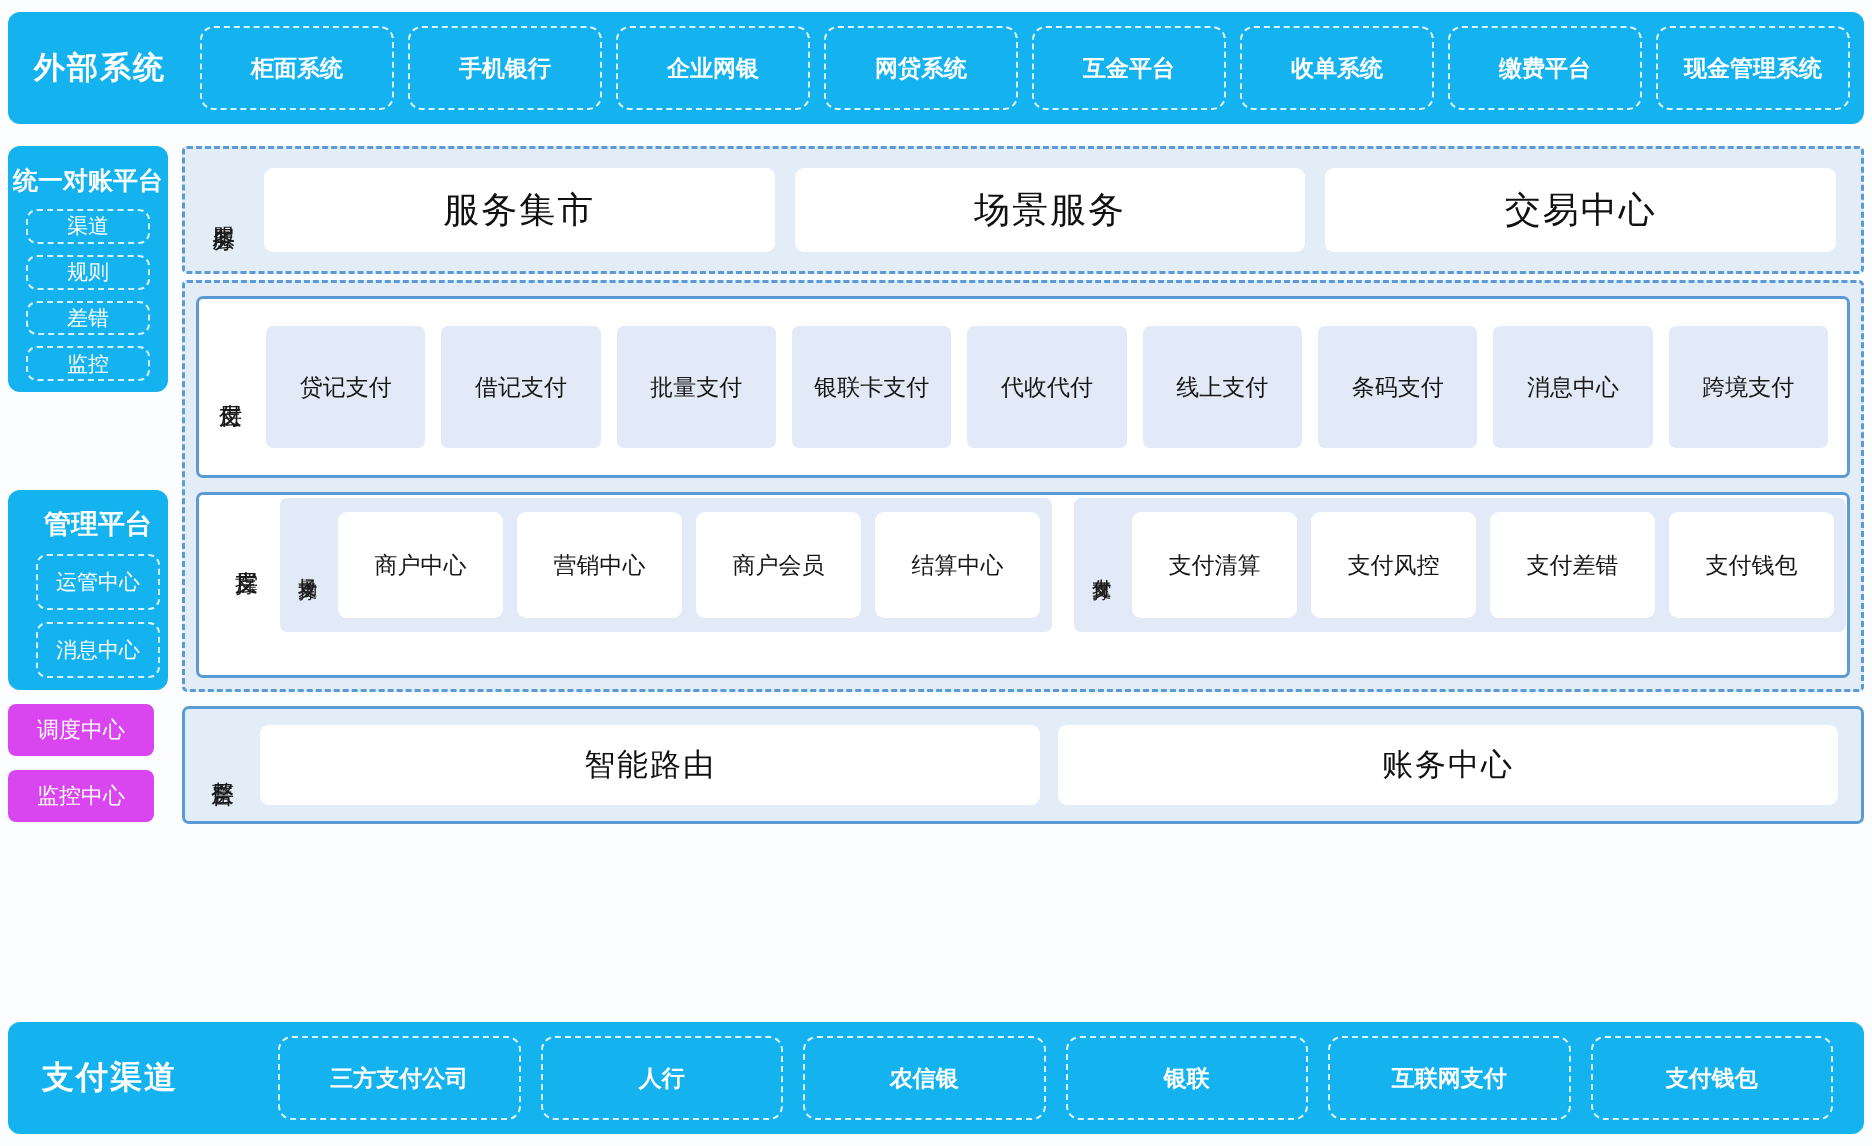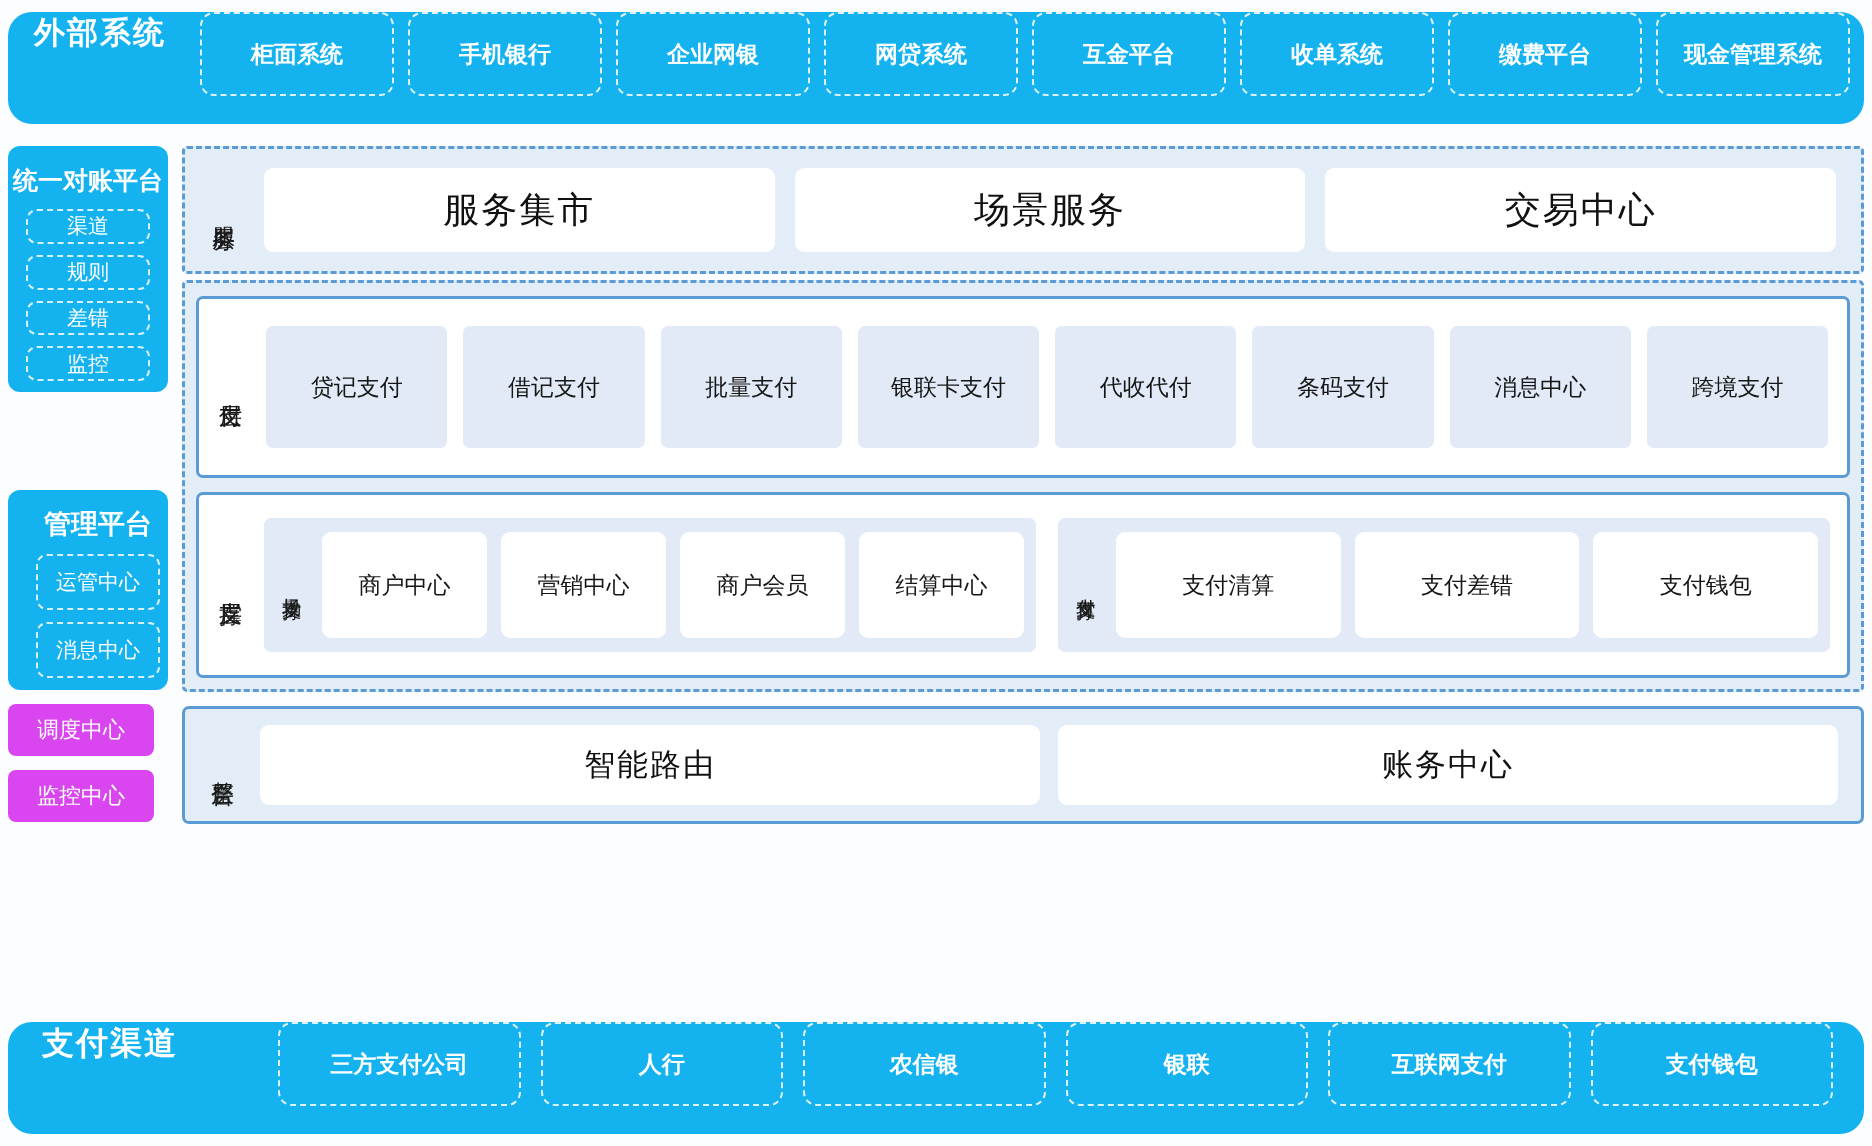--- a/index.html
+++ b/index.html
@@ -18,23 +18,23 @@
     background: #fbfdfe;
     box-sizing: border-box;
     padding: 0;
     overflow: hidden;
   }
 
   
   .cyan-bar {
     position: absolute;
     background: #14b3f0;
-    border-radius: 24px;
-    display: flex;
-    align-items: flex-start;
+    border-radius: 12px;
+    display: flex;
+    align-items: center;
     box-sizing: border-box;
   }
   .cyan-bar-title {
     color: #ffffff;
     font-size: 31px;
     font-weight: 700;
     letter-spacing: 2px;
     white-space: nowrap;
     flex: 0 0 auto;
   }
@@ -214,23 +214,23 @@
     font-size: 23px;
     color: #161616;
     margin-left: 16px;
     box-sizing: border-box;
     white-space: nowrap;
   }
 
   
   #support-row {
     position: absolute;
-    left: 202px; top: 498px; width: 1642px; height: 174px;
-    display: flex;
-    align-items: center;
+    left: 218px; top: 498px; width: 1642px; height: 174px;
+    display: flex;
+    align-items: flex-start;
     box-sizing: border-box;
     padding: 0 14px 0 8px;
   }
   #support-row .vlabel.outer { width: 40px; height: 112px; }
   .support-group {
     height: 134px;
     background: #e1eaf6;
     border-radius: 7px;
     display: flex;
     align-items: center;
@@ -328,40 +328,42 @@
   <div class="dashed-box" id="core-wrap"></div>
 
   <div class="solid-panel" id="pay-panel"></div>
   <div id="pay-row">
     <div class="vlabel">支付层</div>
     <div class="pay-tile">贷记支付</div>
     <div class="pay-tile">借记支付</div>
     <div class="pay-tile">批量支付</div>
     <div class="pay-tile">银联卡支付</div>
     <div class="pay-tile">代收代付</div>
+    <div class="pay-tile">线上支付</div>
     <div class="pay-tile">条码支付</div>
     <div class="pay-tile">消息中心</div>
     <div class="pay-tile">跨境支付</div>
   </div>
 
   <div class="solid-panel" id="support-panel"></div>
   <div id="support-row">
     <div class="vlabel outer">支撑层</div>
 
     <div class="support-group" id="group-scene">
       <div class="vlabel sm">场景支撑</div>
       <div class="support-tile">商户中心</div>
       <div class="support-tile">营销中心</div>
       <div class="support-tile">商户会员</div>
       <div class="support-tile">结算中心</div>
     </div>
 
     <div class="support-group" id="group-pay">
       <div class="vlabel sm">支付支撑</div>
       <div class="support-tile">支付清算</div>
+      <div class="support-tile">支付风控</div>
       <div class="support-tile">支付差错</div>
       <div class="support-tile">支付钱包</div>
     </div>
   </div>
 
   <div id="integration-panel"></div>
   <div id="integration-row">
     <div class="vlabel">整合层</div>
     <div class="integration-card">智能路由</div>
     <div class="integration-card">账务中心</div>

